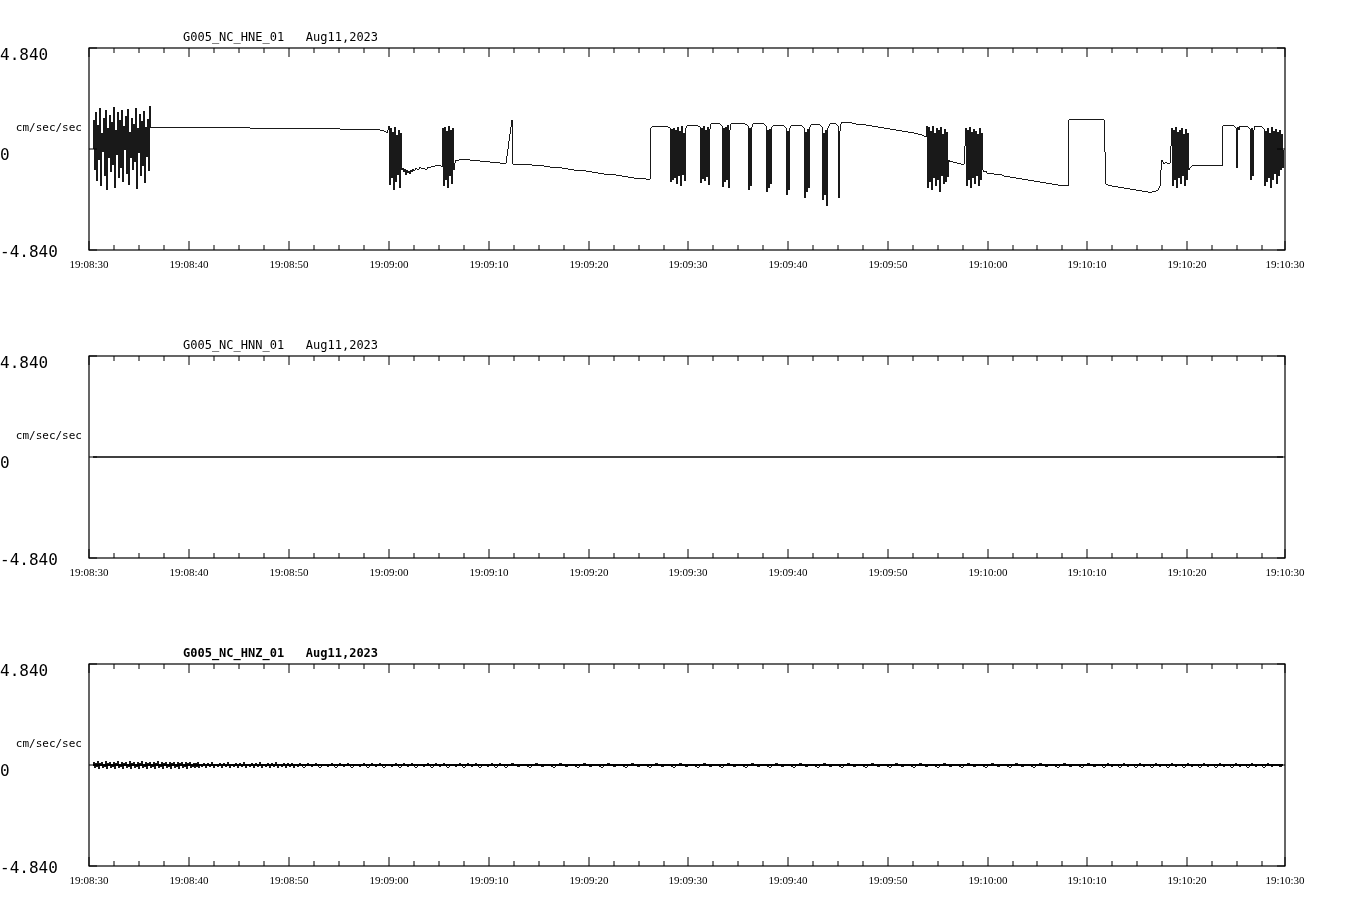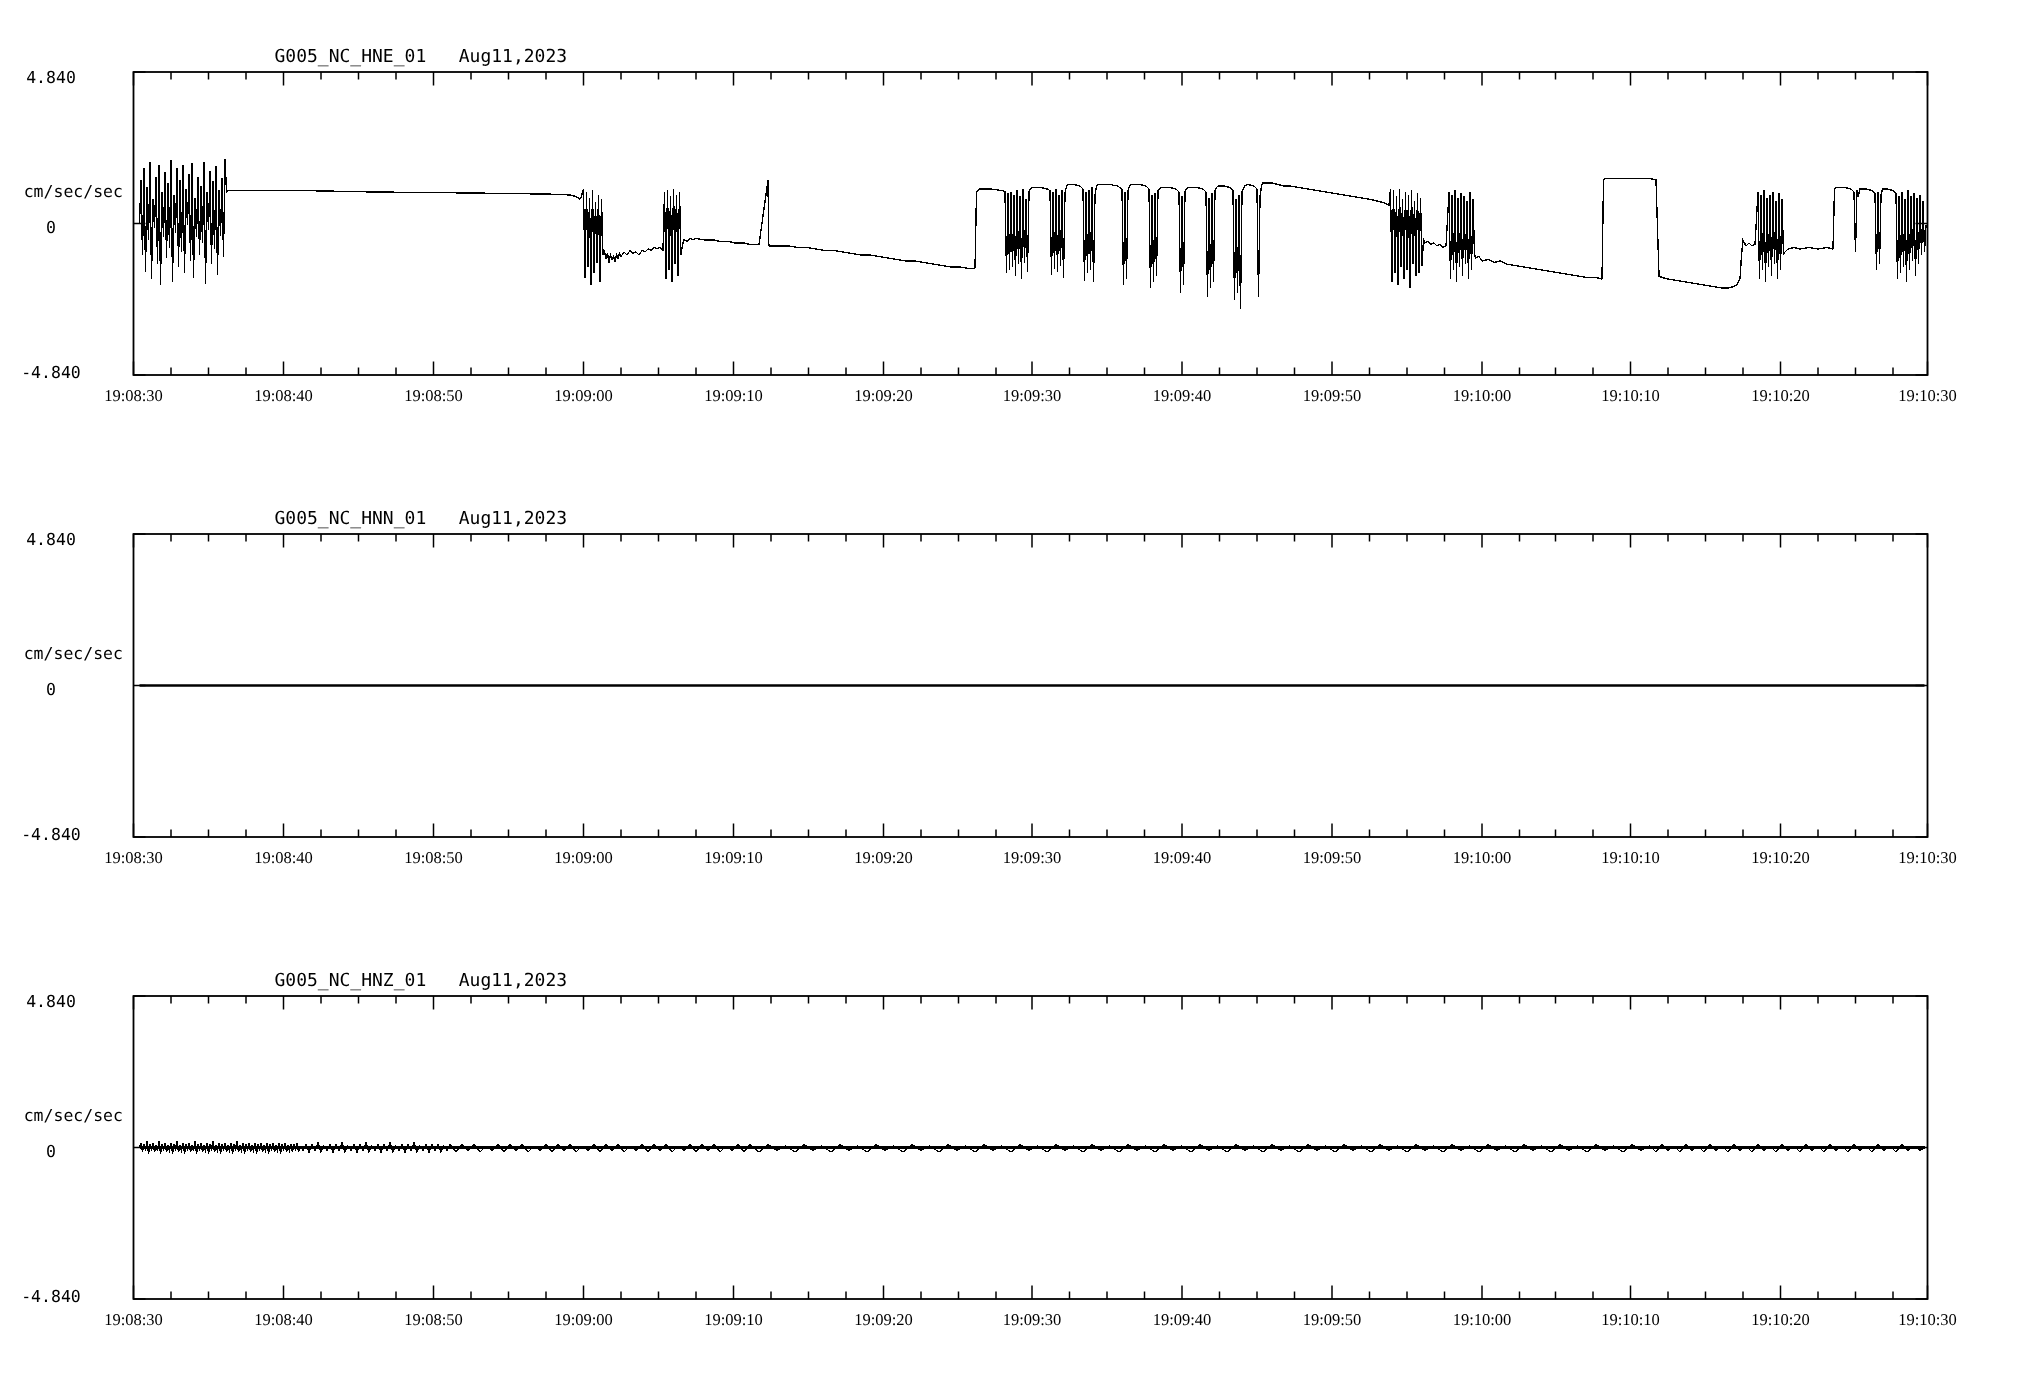--- a/index.html
+++ b/index.html
@@ -33,23 +33,23 @@
   }
   .unit-label {
     position: absolute;
     font-size: 11px;
     white-space: pre;
     text-align: right;
     color: #000;
   }
   .ytick-label {
     position: absolute;
-    font-size: 11px;
+    font-size: 16px;
     white-space: pre;
-    text-align: center;
+    text-align: left;
     color: #000;
   }
   .xtick-label {
     position: absolute;
     font-size: 11px;
     white-space: pre;
     text-align: center;
     color: #000;
     font-family: Liberation Serif, serif;
   }
@@ -351,21 +351,21 @@
     <div class="xtick-label" style="left:638px;top:258px;width:100px;">19:09:30</div>
     <div class="xtick-label" style="left:738px;top:258px;width:100px;">19:09:40</div>
     <div class="xtick-label" style="left:838px;top:258px;width:100px;">19:09:50</div>
     <div class="xtick-label" style="left:938px;top:258px;width:100px;">19:10:00</div>
     <div class="xtick-label" style="left:1037px;top:258px;width:100px;">19:10:10</div>
     <div class="xtick-label" style="left:1137px;top:258px;width:100px;">19:10:20</div>
     <div class="xtick-label" style="left:1235px;top:258px;width:100px;">19:10:30</div>
   </div>
 
   <div class="panel" style="top:616px;height:300px;">
-    <div class="panel-title" style="left:183px;top:30px;">G005_NC_HNZ_01   Aug11,2023</div>
+    <div class="panel-title" style="left:183px;top:30px;font-weight:bold;">G005_NC_HNZ_01   Aug11,2023</div>
     <div class="unit-label" style="left:0px;top:121px;width:82px;">cm/sec/sec</div>
     <div class="ytick-label" style="left:0px;top:45px;width:68px;">4.840</div>
     <div class="ytick-label" style="left:0px;top:145px;width:68px;">0</div>
     <div class="ytick-label" style="left:0px;top:242px;width:68px;">-4.840</div>
 
     <svg class="plot-svg" style="left:0px;top:0px;" width="1358" height="300" viewBox="0 0 1358 300">
       <rect x="89" y="48" width="1196" height="202" fill="none" stroke="#000" stroke-width="1.2"></rect>
       <g stroke="#000" stroke-width="1">
         <line x1="89" y1="48" x2="89" y2="57"></line>
           <line x1="114" y1="48" x2="114" y2="53"></line>

